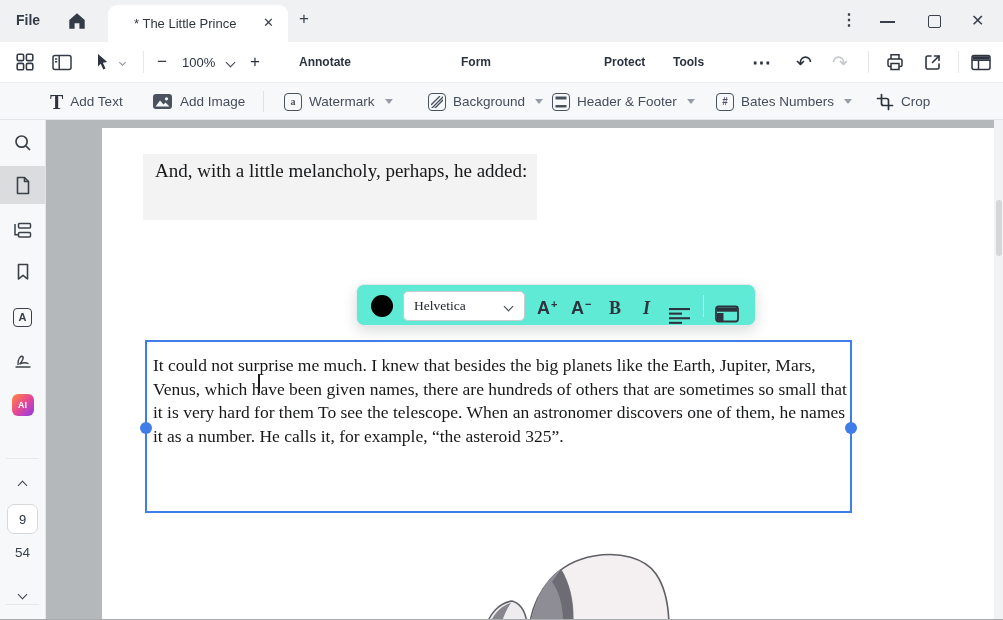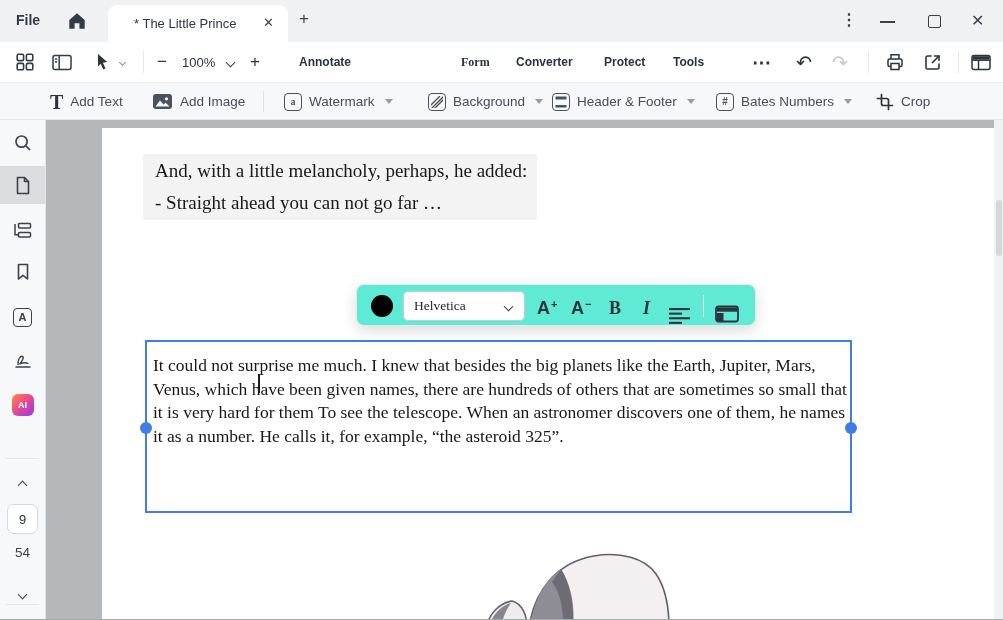--- a/index.html
+++ b/index.html
@@ -164,25 +164,22 @@
     <div class="tb-item" style="left:250px;">
         <span class="glyph-btn">+</span>
       </div>
 
     <div class="tb-item" style="left:299px;">
         <span class="tb-label">Annotate</span>
       </div>
     <div class="edit-pdf-box">
       <span>Edit PDF</span>
     </div>
-    <div class="tb-item" style="left:461px;font-family:Liberation Serif, serif;">
+    <div class="tb-item" style="left:461px;">
         <span class="tb-label">Form</span>
-      </div>
-    <div class="tb-item" style="left:516px;">
-        <span class="tb-label">Converter</span>
       </div>
     <div class="tb-item" style="left:604px;">
         <span class="tb-label">Protect</span>
       </div>
     <div class="tb-item" style="left:673px;">
         <span class="tb-label">Tools</span>
       </div>
 
     <div class="tb-item" style="left:752px;">
         <span class="glyph-btn" style="font-size:19px;font-weight:700;">⋯</span>
@@ -369,21 +366,20 @@
     <div class="sb-item" style="top:455px;">
         <span class="chev"></span>
       </div>
     <div class="sb-line" style="top:484px;"></div>
   </div>
 
   <div class="doc-area">
     <div class="page">
       <div class="hl-block"></div>
       <div class="doc-line1 doc-serif">And, with a little melancholy, perhaps, he added:</div>
-      <div class="doc-line2 doc-serif">- Straight ahead you can not go far …</div>
 
       <div class="fmt-bar">
         <div class="fmt-color"></div>
         <div class="fmt-font">
           <span class="fname">Helvetica</span>
           <span class="chev"></span>
         </div>
         <div class="fmt-btn" style="left:180px;">
           <span class="fa">A</span>
             <span class="fa-sup">+</span>

